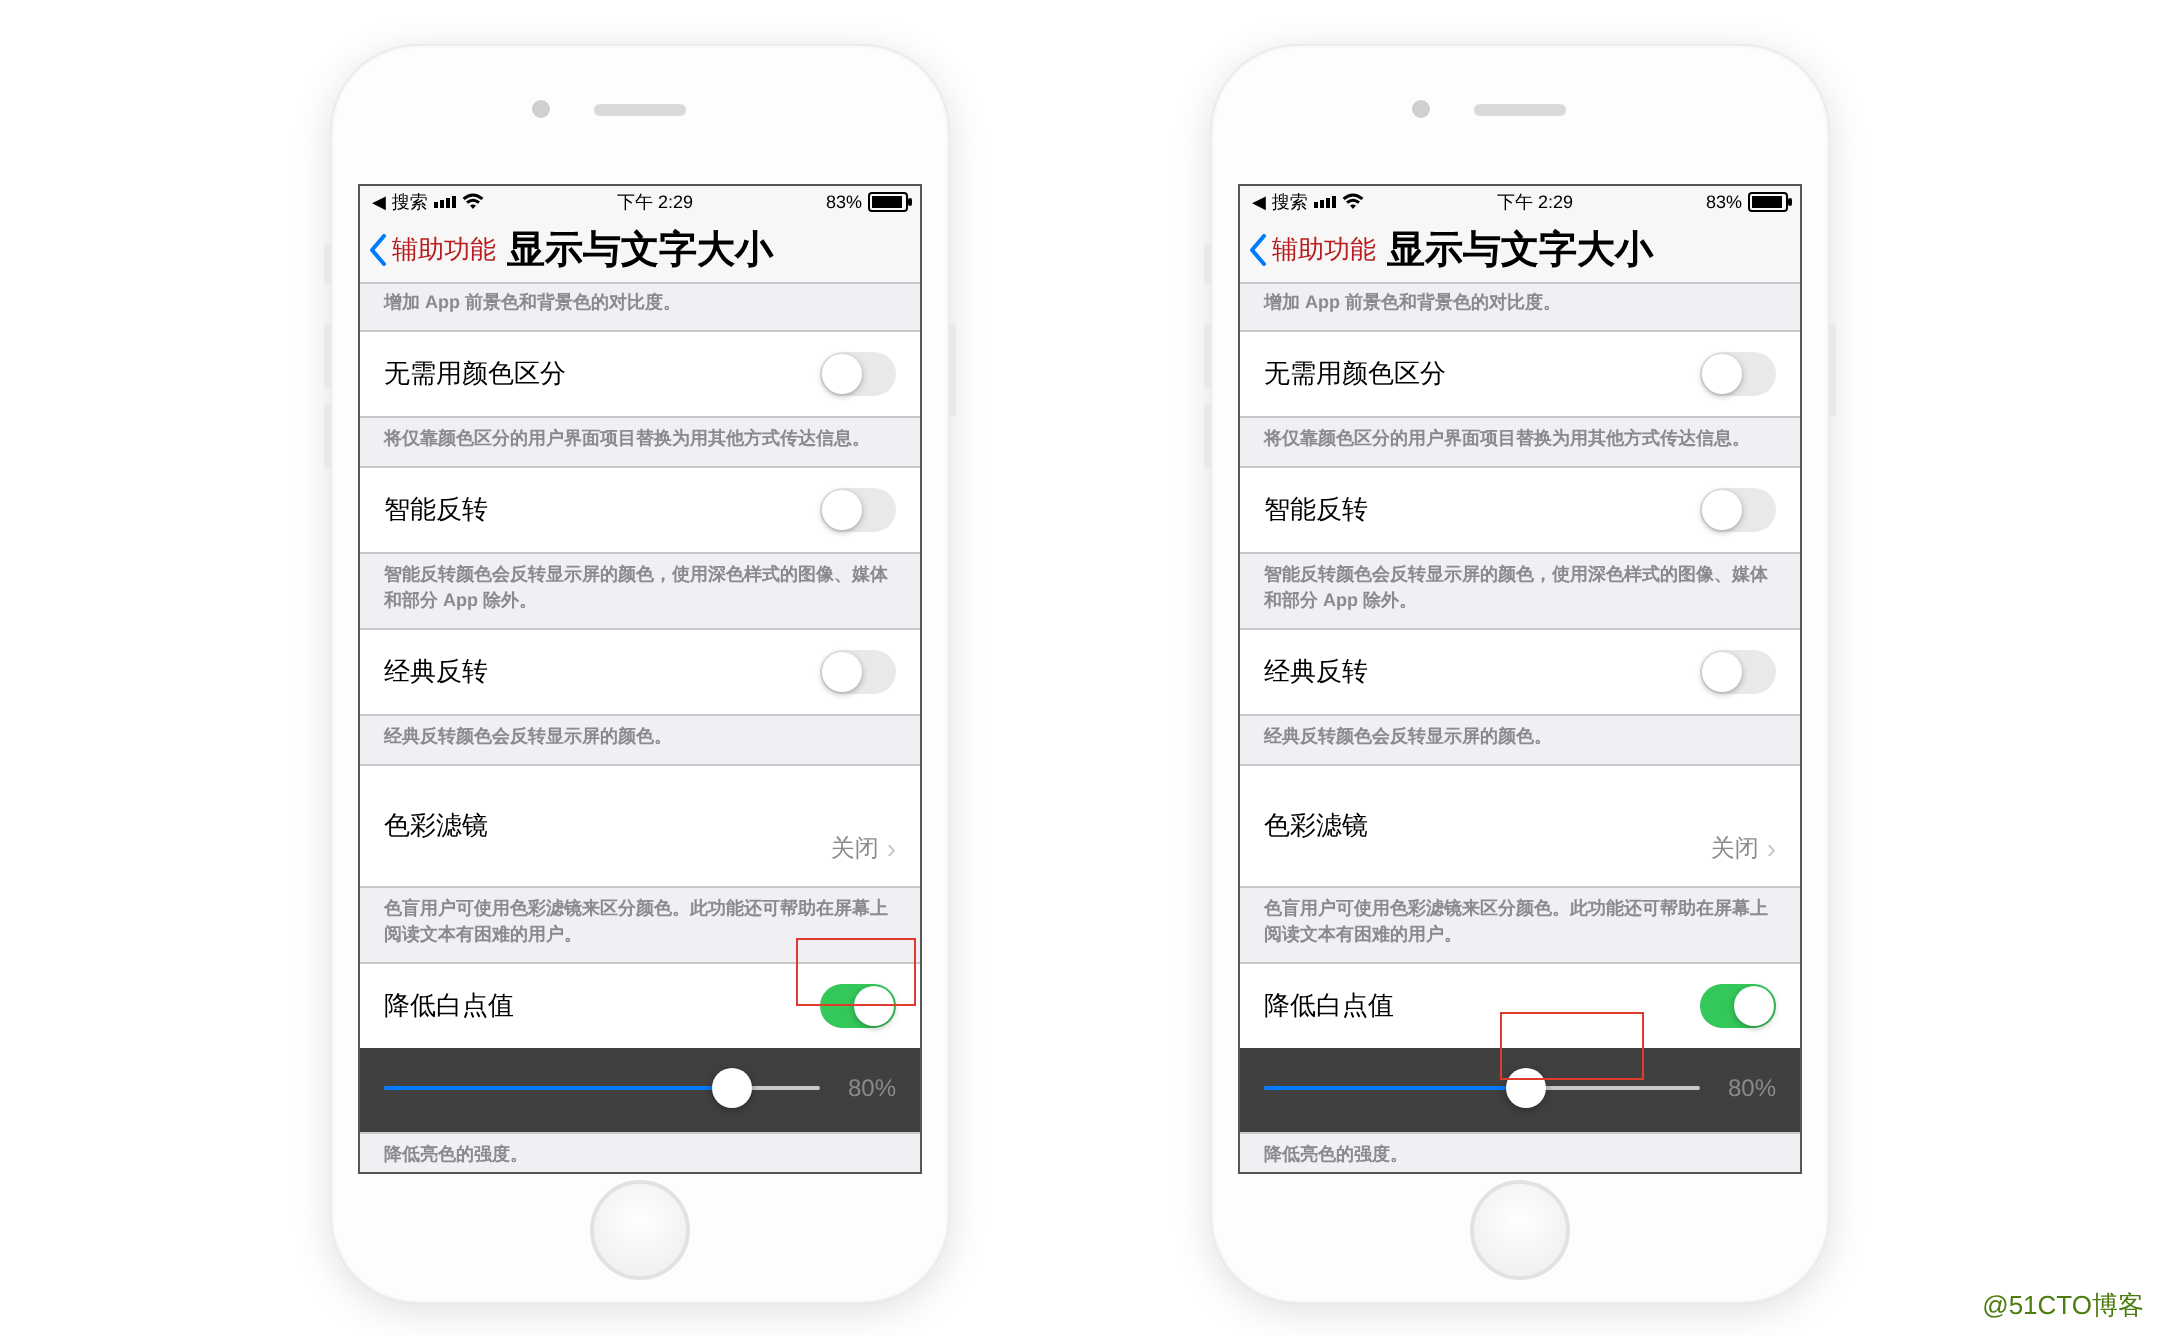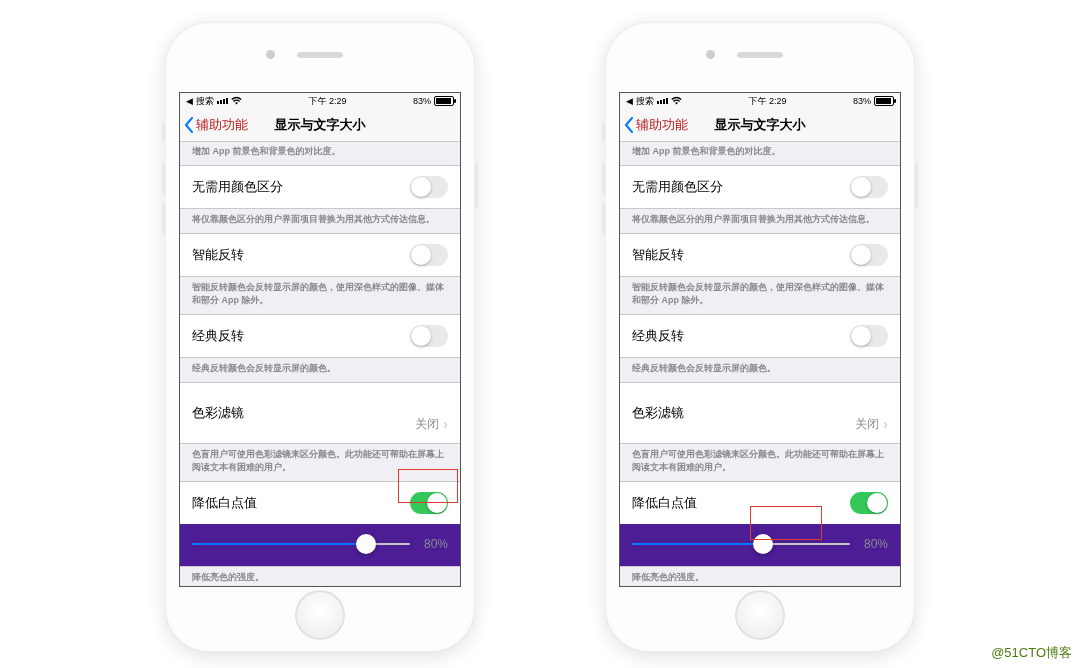--- a/index.html
+++ b/index.html
@@ -113,21 +113,21 @@
     display: flex;
     align-items: center;
     padding-left: 4px;
     cursor: pointer;
   }
   .back svg { width: 10px; height: 16px; margin-right: 2px; }
   .nav-title {
     position: absolute;
     left: 0; right: 0;
     text-align: center;
-    font-size: 13px;
+    font-size: 19px;
     font-weight: 600;
     color: #000;
     pointer-events: none;
   }
 
   .content { position: absolute; top: 48px; left:0; right:0; bottom:0; overflow: hidden; }
   .footnote {
     font-size: 9px;
     color: #8a8a8f;
     padding: 4px 12px 8px 12px;
@@ -163,21 +163,21 @@
   .toggle .knob {
     position: absolute; top: 1px; width: 20px; height: 20px; background: #fff; border-radius: 50%;
     box-shadow: 0 1px 3px rgba(0,0,0,0.3);
   }
   .toggle.off { background: #e9e9eb; }
   .toggle.off .knob { left: 1px; }
   .toggle.on { background: #34c759; }
   .toggle.on .knob { right: 1px; }
 
   .slider-row {
-    background: #4c1d95;
+    background: #404040;
     border-bottom: 0.5px solid #c8c7cc;
     padding: 10px 12px 12px 12px;
     display: flex;
     align-items: center;
     gap: 8px;
   }
   .slider {
     flex: 1;
     height: 20px;
     position: relative;

